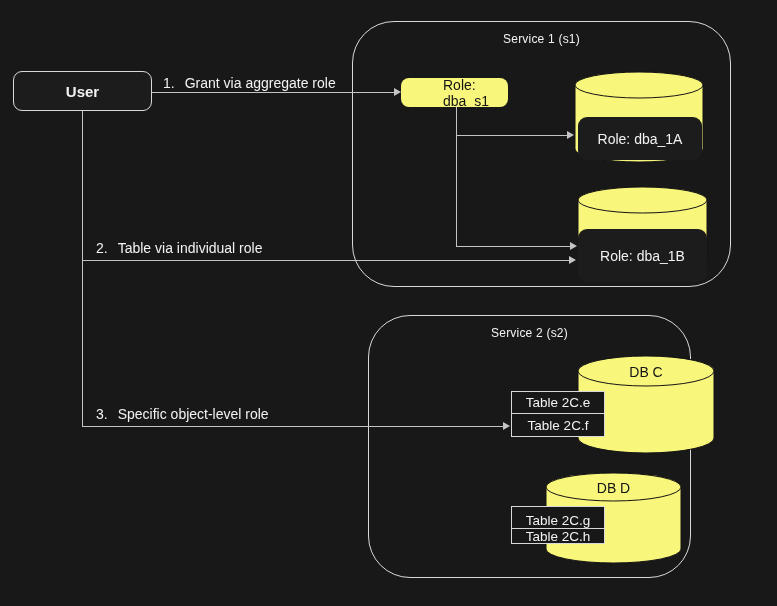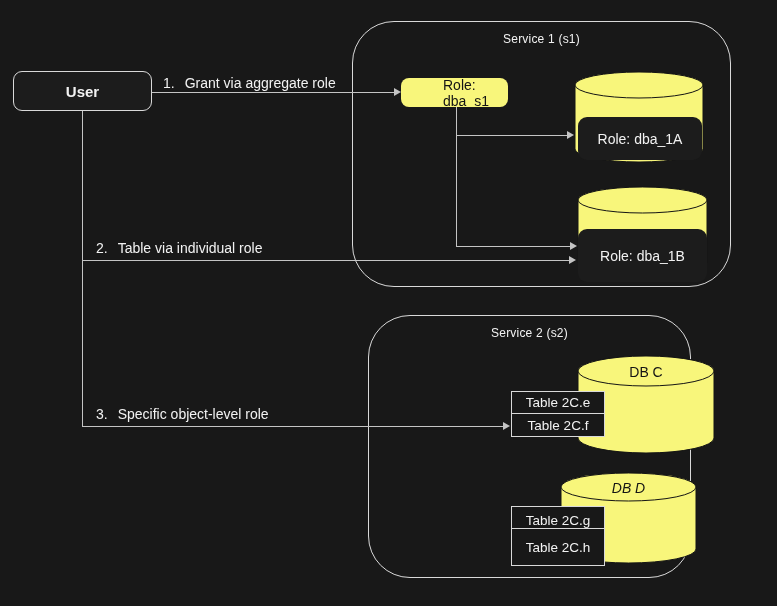--- a/index.html
+++ b/index.html
@@ -183,23 +183,23 @@
   <div class="cyl" style="left:577px; top:355px; width:138px; height:99px;">
     <svg width="138" height="99" viewBox="0 0 138 99">
       <path class="cyl-body" d="M1,16 V83 A68,15 0 0 0 137,83 V16 A68,15 0 0 0 1,16 Z"></path>
       <ellipse class="cyl-top" cx="69" cy="16" rx="68" ry="15"></ellipse>
     </svg>
     <div class="cyl-label" style="top:9px;">DB C</div>
   </div>
   <div class="table-box" style="left:511px; top:391px; height:23px;">Table 2C.e</div>
   <div class="table-box" style="left:511px; top:413px; height:24px;">Table 2C.f</div>
 
-  <div class="cyl" style="left:560px; top:472px; width:137px; height:92px;font-style:italic;">
+  <div class="cyl" style="left:545px; top:472px; width:137px; height:92px;">
     <svg width="137" height="92" viewBox="0 0 137 92">
       <path class="cyl-body" d="M1,15 V77 A67.5,14 0 0 0 136,77 V15 A67.5,14 0 0 0 1,15 Z"></path>
       <ellipse class="cyl-top" cx="68.5" cy="15" rx="67.5" ry="14"></ellipse>
     </svg>
     <div class="cyl-label" style="top:8px;">DB D</div>
   </div>
   <div class="table-box" style="left:511px; top:506px; height:29px;">Table 2C.g</div>
-  <div class="table-box" style="left:511px; top:528px; height:38px;">Table 2C.h</div>
+  <div class="table-box" style="left:511px; top:528px; height:16px;">Table 2C.h</div>
 
 </div>
 
 </body></html>

